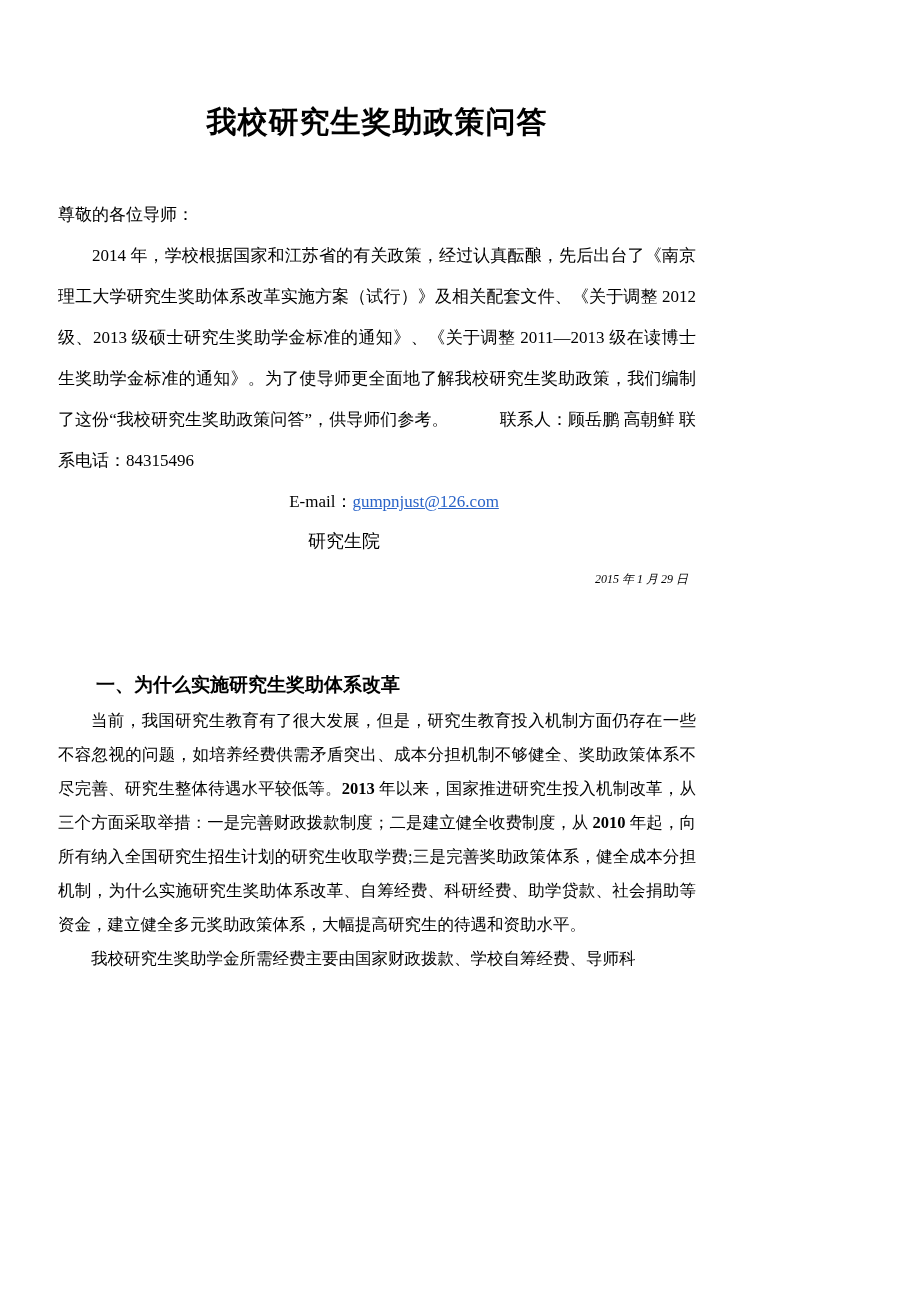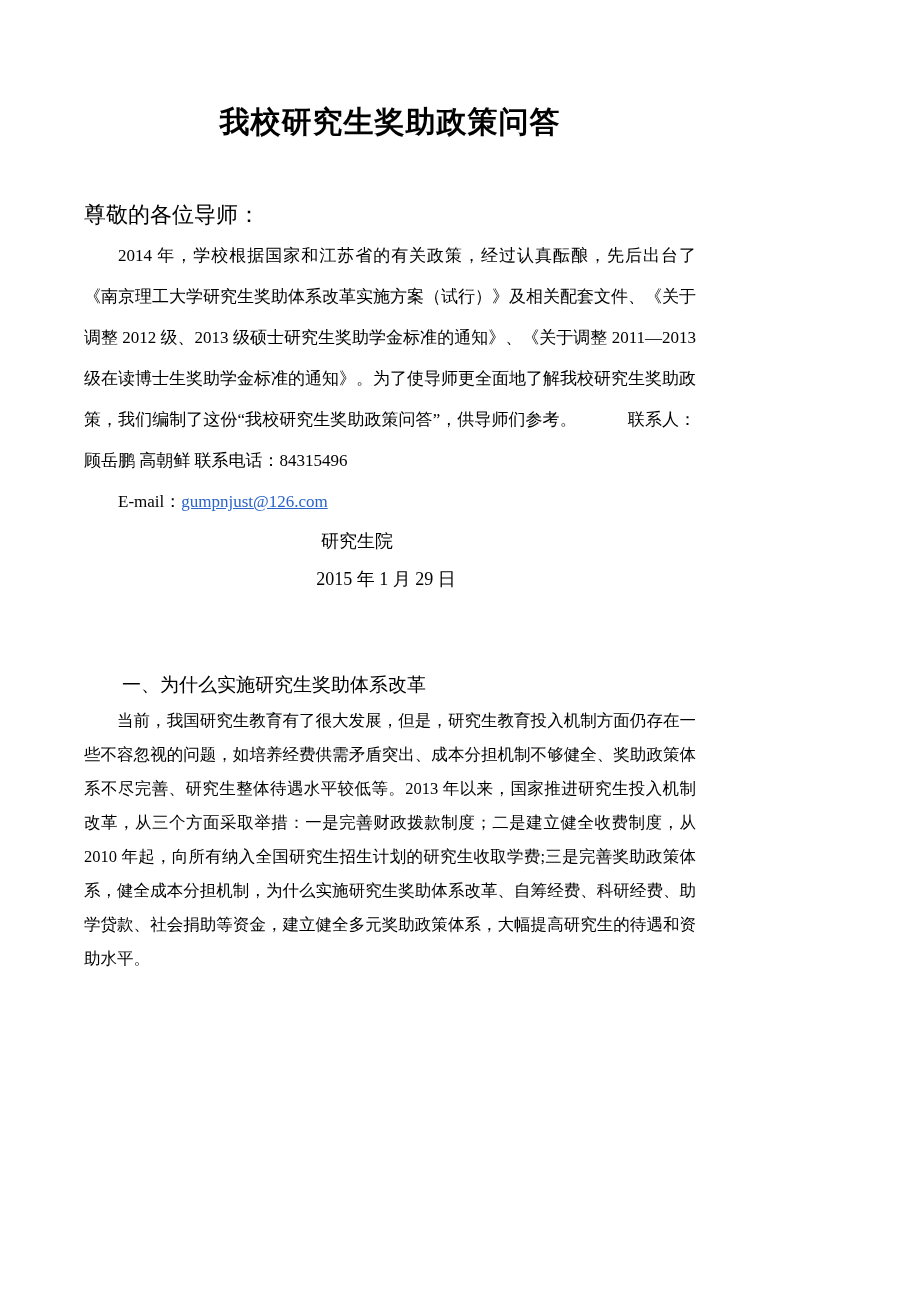--- a/index.html
+++ b/index.html
@@ -11,82 +11,84 @@
     width: 920px;
     height: 1302px;
     overflow: hidden;
     font-family: "Liberation Serif", "DejaVu Serif", serif;
     color: #000000;
   }
   .page {
     box-sizing: border-box;
     width: 800px;
     height: 1302px;
-    padding: 96px 104px 0 84px;
+    padding: 96px 104px 0 58px;
     background: #ffffff;
   }
   .doc-title {
     text-align: center;
     font-size: 30px;
     font-weight: 600;
     line-height: 52px;
     font-family: "Liberation Serif", "DejaVu Serif", serif;
     margin-bottom: 46px;
     letter-spacing: 1px;
   }
   .salutation {
-    font-size: 22px;
+    font-size: 17px;
     line-height: 41px;
   }
   .intro-para {
     font-size: 17px;
     line-height: 41px;
     text-align: justify;
     text-indent: 2em;
   }
   .email-line {
     font-size: 17px;
     line-height: 41px;
     text-indent: 2em;
+    text-align: center;
   }
   .email-link {
     color: #2a64c8;
     text-decoration: underline;
     font-family: "Liberation Serif", "DejaVu Serif", serif;
   }
   .signature-line {
     font-size: 18px;
     line-height: 38px;
     text-align: center;
     padding-right: 66px;
   }
   .date-line {
-    font-size: 18px;
+    font-size: 12px;
     line-height: 38px;
-    text-align: center;
+    text-align: right;
     padding-right: 8px;
+    font-style: italic;
   }
   .section-heading {
     font-family: "Liberation Sans", "DejaVu Sans", sans-serif;
-    font-weight: 400;
+    font-weight: 700;
     font-size: 19px;
     line-height: 38px;
     text-indent: 2em;
   }
   .section-heading.first {
     margin-top: 68px;
   }
   .body-para {
     font-size: 16.5px;
     line-height: 34px;
     text-align: justify;
     text-indent: 2em;
   }
   .run-bold {
-    font-weight: 400;
+    font-weight: 700;
   }
 </style>
 </head>
 <body>
 
 <div class="page">
 
   <div class="doc-title">我校研究生奖助政策问答</div>
 
   <div class="salutation">尊敬的各位导师：</div>
@@ -100,14 +102,15 @@
   <div class="signature-line">研究生院</div>
 
   <div class="date-line">2015 年 1 月 29 日</div>
 
   <div class="section-heading first">一、为什么实施研究生奖助体系改革</div>
 
   <div class="body-para"><span>当前，我国研究生教育有了很大发展，但是，研究生教育投入机制方面仍存在一些不容忽视的问题，如培养经费供需矛盾突出、成本分担机制不够健全、奖助政策体系不尽完善、研究生整体待遇水平较低等。</span><span class="run-bold">2013</span><span> 年以来，国家推进研究生投入机制改革，从三个方面采取举措：一是完善财政拨款制度；二是建立健全收费制度，从 </span><span class="run-bold">2010</span><span> 年起，向所有纳入全国研究生招生计划的研究生收取学费;三是完善奖助政策体系，健全成本分担机制，为什么实施研究生奖助体系改革、自筹经费、科研经费、助学贷款、社会捐助等资金，建立健全多元奖助政策体系，大幅提高研究生的待遇和资助水平。</span></div>
 
 
 
+  <div class="body-para"><span>我校研究生奖助学金所需经费主要由国家财政拨款、学校自筹经费、导师科</span></div>
 
 </div>
 
 </body></html>

